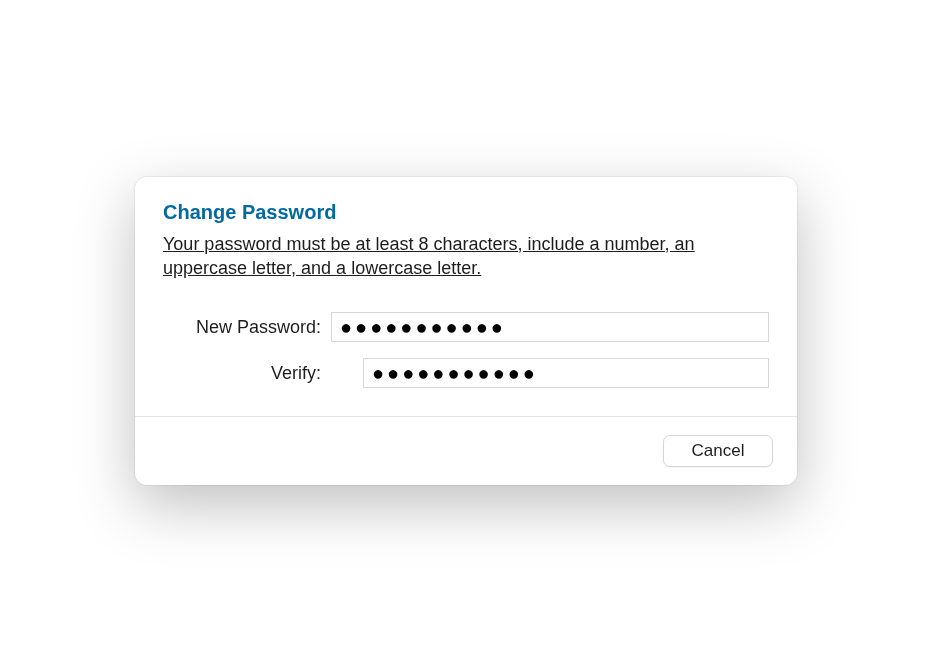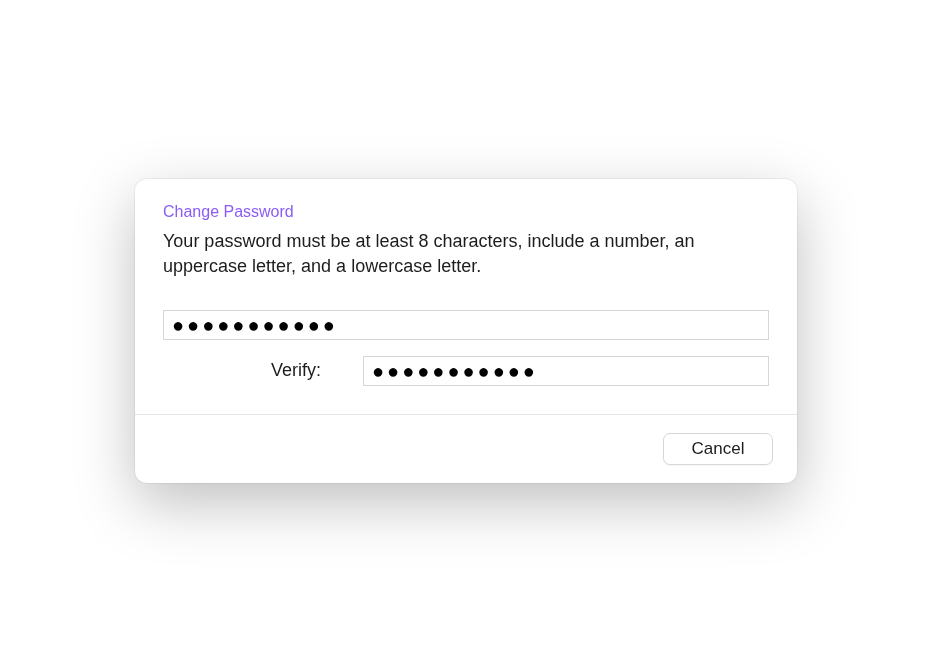--- a/index.html
+++ b/index.html
@@ -26,31 +26,32 @@
       border-radius: 12px;
       box-shadow: 0 20px 60px rgba(0,0,0,0.25), 0 0 0 1px rgba(0,0,0,0.05);
       overflow: hidden;
     }
     
     .dialog-content {
       padding: 24px 28px 28px 28px;
     }
     
     .dialog-title {
-      font-size: 16px;
-      font-weight: 400;
-      color: #8b5cf6;
+      font-size: 20px;
+      font-weight: 700;
+      color: #0369a1;
       margin-bottom: 8px;
     }
     
     .dialog-description {
       font-size: 18px;
       color: #1d1d1f;
       line-height: 1.35;
       margin-bottom: 32px;
+      text-decoration: underline;
     }
     
     .form-row {
       display: flex;
       align-items: center;
       margin-bottom: 16px;
     }
     
     .form-row:last-child {
       margin-bottom: 0;
@@ -116,20 +117,21 @@
   </style>
 </head>
 <body>
 
 <div class="dialog">
   <div class="dialog-content">
     <h1 class="dialog-title">Change Password</h1>
     <p class="dialog-description">Your password must be at least 8 characters, include a number, an uppercase letter, and a lowercase letter.</p>
 
     <div class="form-row">
+      <label class="form-label">New Password:</label>
       <div class="dots" role="textbox">●●●●●●●●●●●</div>
     </div>
 
     <div class="form-row">
       <label class="form-label">Verify:</label>
       <div class="dots" role="textbox">●●●●●●●●●●●</div>
     </div>
   </div>
 
   <div class="dialog-footer">

